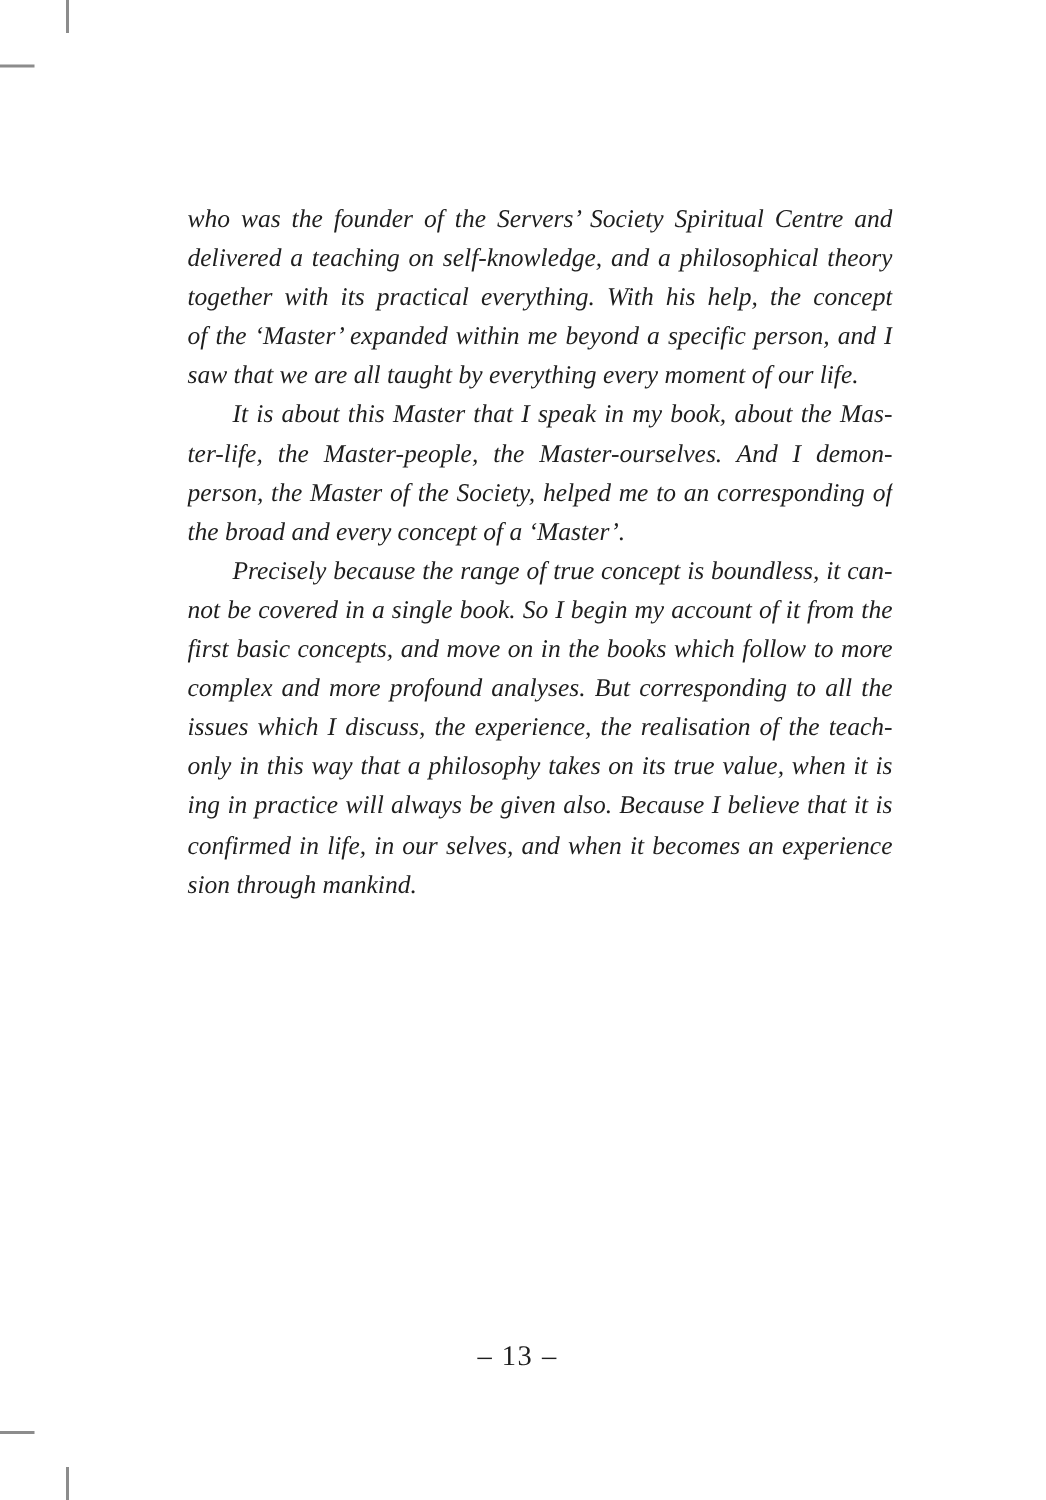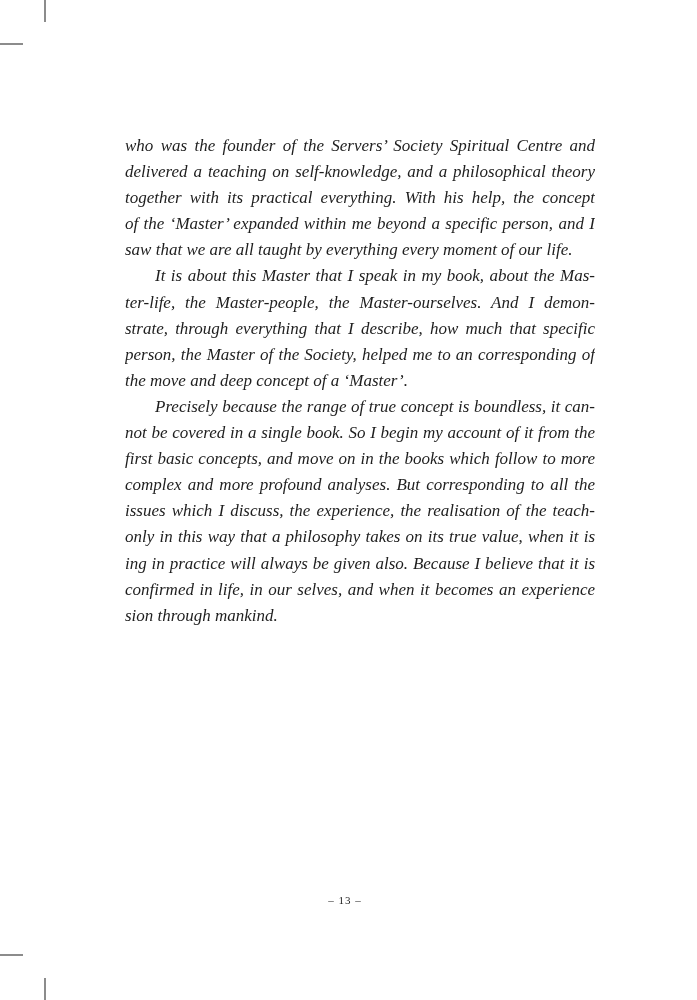--- a/index.html
+++ b/index.html
@@ -52,21 +52,21 @@
 
   
   .folio {
     position: absolute;
     left: 125px;
     top: 894px;
     width: 470px;
     text-align: center;
     transform: translateX(-15px);
     font-style: normal;
-    font-size: 11px;
+    font-size: 19px;
     letter-spacing: 1px;
     color: #1e1e1e;
   }
 </style>
 </head>
 <body>
 
 <div class="page" style="background: rgb(255, 255, 255);">
   <div class="crop-mark mark-v m-tl-v" style="background: rgb(140, 140, 140);"></div>
   <div class="crop-mark mark-h m-tl-h" style="background: rgb(140, 140, 140);"></div>
@@ -81,23 +81,22 @@
       <div class="paragraph">
         <div class="line justify">who was the founder of the Servers’ Society Spiritual Centre and</div>
         <div class="line justify">delivered a teaching on self-knowledge, and a philosophical theory</div>
         <div class="line justify">together with its practical everything. With his help, the concept</div>
         <div class="line justify">of the ‘Master’ expanded within me beyond a specific person, and I</div>
         <div class="line">saw that we are all taught by everything every moment of our life.</div>
       </div>
       <div class="paragraph">
         <div class="line justify first">It is about this Master that I speak in my book, about the Mas-</div>
         <div class="line justify">ter-life, the Master-people, the Master-ourselves. And I demon-</div>
-        <div class="line justify">strate, through everything that I describe, how much that specific</div>
         <div class="line justify">person, the Master of the Society, helped me to an corresponding of</div>
-        <div class="line">the move and deep concept of a ‘Master’.</div>
+        <div class="line">the broad and every concept of a ‘Master’.</div>
       </div>
       <div class="paragraph">
         <div class="line justify first">Precisely because the range of true concept is boundless, it can-</div>
         <div class="line justify">not be covered in a single book. So I begin my account of it from the</div>
         <div class="line justify">first basic concepts, and move on in the books which follow to more</div>
         <div class="line justify">complex and more profound analyses. But corresponding to all the</div>
         <div class="line justify">issues which I discuss, the experience, the realisation of the teach-</div>
         <div class="line justify">only in this way that a philosophy takes on its true value, when it is</div>
         <div class="line justify">ing in practice will always be given also. Because I believe that it is</div>
         <div class="line justify">confirmed in life, in our selves, and when it becomes an experience</div>

